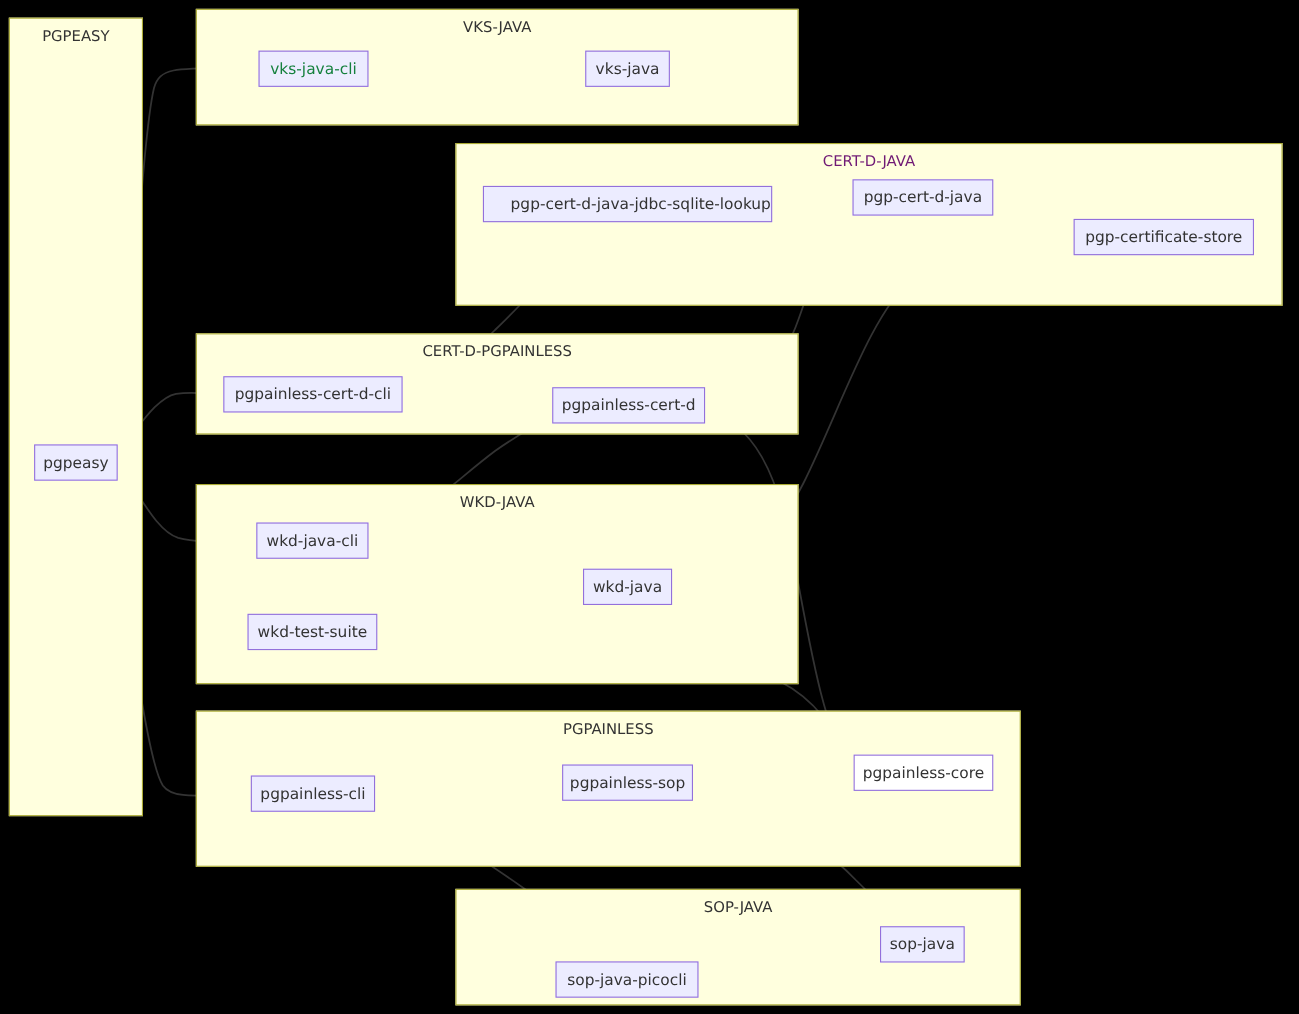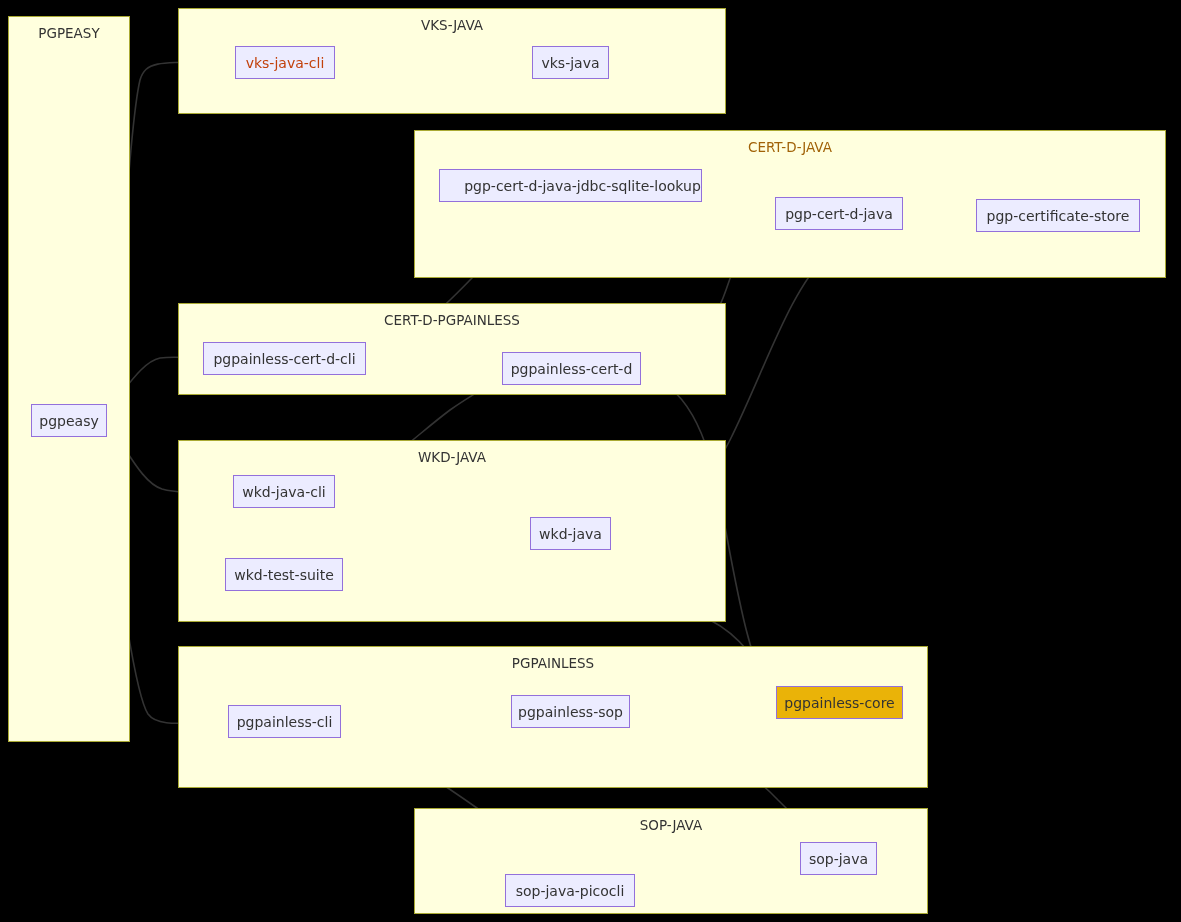--- a/index.html
+++ b/index.html
@@ -51,49 +51,49 @@
   </svg>
 
   <div id="clusters">
       <div class="cluster" style="left: 8px; top: 16px; width: 122px; height: 726px; background: rgb(255, 255, 222); border-color: rgb(170, 170, 51);">
         <div class="cluster-label" style="color: rgb(51, 51, 51);">PGPEASY</div>
       </div>
       <div class="cluster" style="left: 178px; top: 8px; width: 548px; height: 106px; background: rgb(255, 255, 222); border-color: rgb(170, 170, 51);">
         <div class="cluster-label" style="color: rgb(51, 51, 51);">VKS-JAVA</div>
       </div>
       <div class="cluster" style="left: 414px; top: 130px; width: 752px; height: 148px; background: rgb(255, 255, 222); border-color: rgb(170, 170, 51);">
-        <div class="cluster-label" style="color: #a16207;">CERT-D-JAVA</div>
+        <div class="cluster-label" style="color: #701a75;">CERT-D-JAVA</div>
       </div>
       <div class="cluster" style="left: 178px; top: 303px; width: 548px; height: 92px; background: rgb(255, 255, 222); border-color: rgb(170, 170, 51);">
         <div class="cluster-label" style="color: rgb(51, 51, 51);">CERT-D-PGPAINLESS</div>
       </div>
       <div class="cluster" style="left: 178px; top: 440px; width: 548px; height: 182px; background: rgb(255, 255, 222); border-color: rgb(170, 170, 51);">
         <div class="cluster-label" style="color: rgb(51, 51, 51);">WKD-JAVA</div>
       </div>
       <div class="cluster" style="left: 178px; top: 646px; width: 750px; height: 142px; background: rgb(255, 255, 222); border-color: rgb(170, 170, 51);">
         <div class="cluster-label" style="color: rgb(51, 51, 51);">PGPAINLESS</div>
       </div>
       <div class="cluster" style="left: 414px; top: 808px; width: 514px; height: 106px; background: rgb(255, 255, 222); border-color: rgb(170, 170, 51);">
         <div class="cluster-label" style="color: rgb(51, 51, 51);">SOP-JAVA</div>
       </div>
     </div>
   <div id="nodes">
       <div class="node" style="left: 31px; top: 404px; width: 76px; height: 33px; background: rgb(236, 236, 255); border-color: rgb(147, 112, 219);">
         <span style="color: rgb(51, 51, 51);">pgpeasy</span>
       </div>
       <div class="node" style="left: 235px; top: 46px; width: 100px; height: 33px; background: rgb(236, 236, 255); border-color: rgb(147, 112, 219);">
-        <span style="color: #c2410c;">vks-java-cli</span>
+        <span style="color: #15803d;">vks-java-cli</span>
       </div>
       <div class="node" style="left: 532px; top: 46px; width: 77px; height: 33px; background: rgb(236, 236, 255); border-color: rgb(147, 112, 219);">
         <span style="color: rgb(51, 51, 51);">vks-java</span>
       </div>
       <div class="node" style="left: 439px; top: 169px; width: 263px; height: 33px; background: rgb(236, 236, 255); border-color: rgb(147, 112, 219); padding-left: 24px;">
         <span style="color: rgb(51, 51, 51);">pgp-cert-d-java-jdbc-sqlite-lookup</span>
       </div>
-      <div class="node" style="left: 775px; top: 197px; width: 128px; height: 33px; background: rgb(236, 236, 255); border-color: rgb(147, 112, 219);">
+      <div class="node" style="left: 775px; top: 163px; width: 128px; height: 33px; background: rgb(236, 236, 255); border-color: rgb(147, 112, 219);">
         <span style="color: rgb(51, 51, 51);">pgp-cert-d-java</span>
       </div>
       <div class="node" style="left: 976px; top: 199px; width: 164px; height: 33px; background: rgb(236, 236, 255); border-color: rgb(147, 112, 219);">
         <span style="color: rgb(51, 51, 51);">pgp-certificate-store</span>
       </div>
       <div class="node" style="left: 203px; top: 342px; width: 163px; height: 33px; background: rgb(236, 236, 255); border-color: rgb(147, 112, 219);">
         <span style="color: rgb(51, 51, 51);">pgpainless-cert-d-cli</span>
       </div>
       <div class="node" style="left: 502px; top: 352px; width: 139px; height: 33px; background: rgb(236, 236, 255); border-color: rgb(147, 112, 219);">
         <span style="color: rgb(51, 51, 51);">pgpainless-cert-d</span>
@@ -106,21 +106,21 @@
       </div>
       <div class="node" style="left: 225px; top: 558px; width: 118px; height: 33px; background: rgb(236, 236, 255); border-color: rgb(147, 112, 219);">
         <span style="color: rgb(51, 51, 51);">wkd-test-suite</span>
       </div>
       <div class="node" style="left: 228px; top: 705px; width: 113px; height: 33px; background: rgb(236, 236, 255); border-color: rgb(147, 112, 219);">
         <span style="color: rgb(51, 51, 51);">pgpainless-cli</span>
       </div>
       <div class="node" style="left: 511px; top: 695px; width: 119px; height: 33px; background: rgb(236, 236, 255); border-color: rgb(147, 112, 219);">
         <span style="color: rgb(51, 51, 51);">pgpainless-sop</span>
       </div>
-      <div class="node" style="left: 776px; top: 686px; width: 127px; height: 33px; background: #eab308; border-color: rgb(147, 112, 219); text-align: right;">
+      <div class="node" style="left: 776px; top: 686px; width: 127px; height: 33px; background: #ffffff; border-color: rgb(147, 112, 219); text-align: right;">
         <span style="color: rgb(51, 51, 51);">pgpainless-core</span>
       </div>
       <div class="node" style="left: 505px; top: 842px; width: 130px; height: 33px; background: rgb(236, 236, 255); border-color: rgb(147, 112, 219); margin-top: 32px;">
         <span style="color: rgb(51, 51, 51);">sop-java-picocli</span>
       </div>
       <div class="node" style="left: 800px; top: 842px; width: 77px; height: 33px; background: rgb(236, 236, 255); border-color: rgb(147, 112, 219);">
         <span style="color: rgb(51, 51, 51);">sop-java</span>
       </div>
     </div>
 

